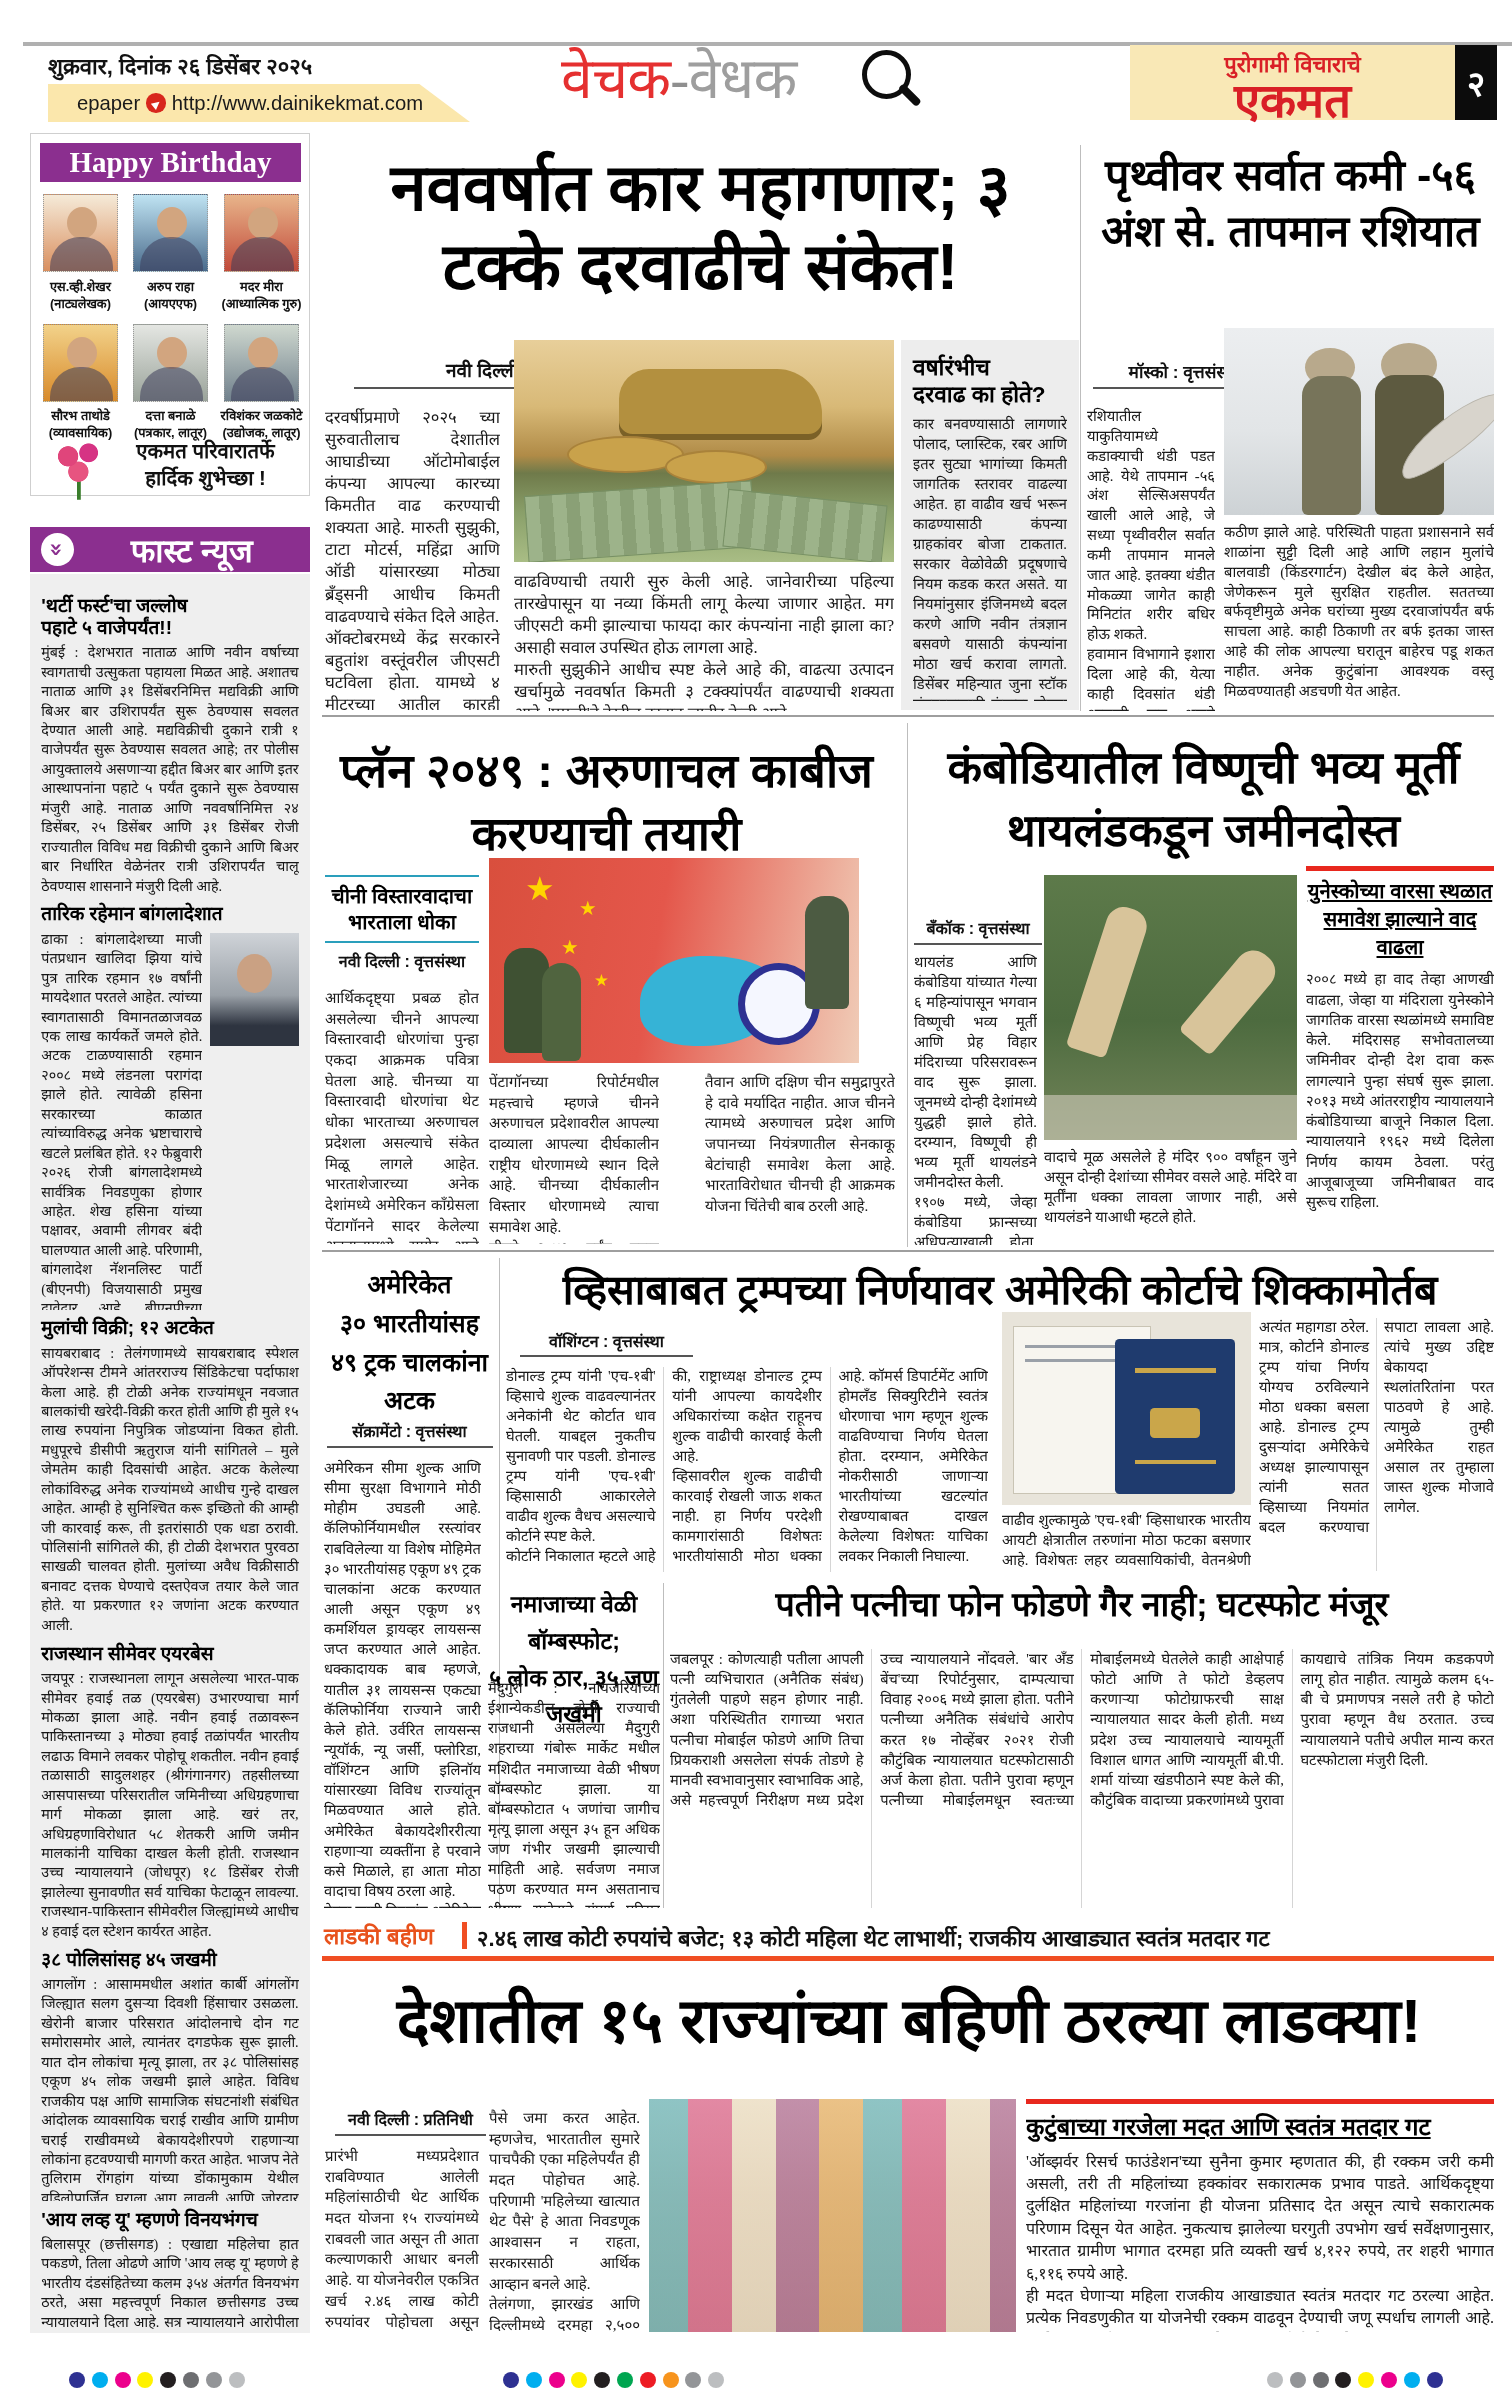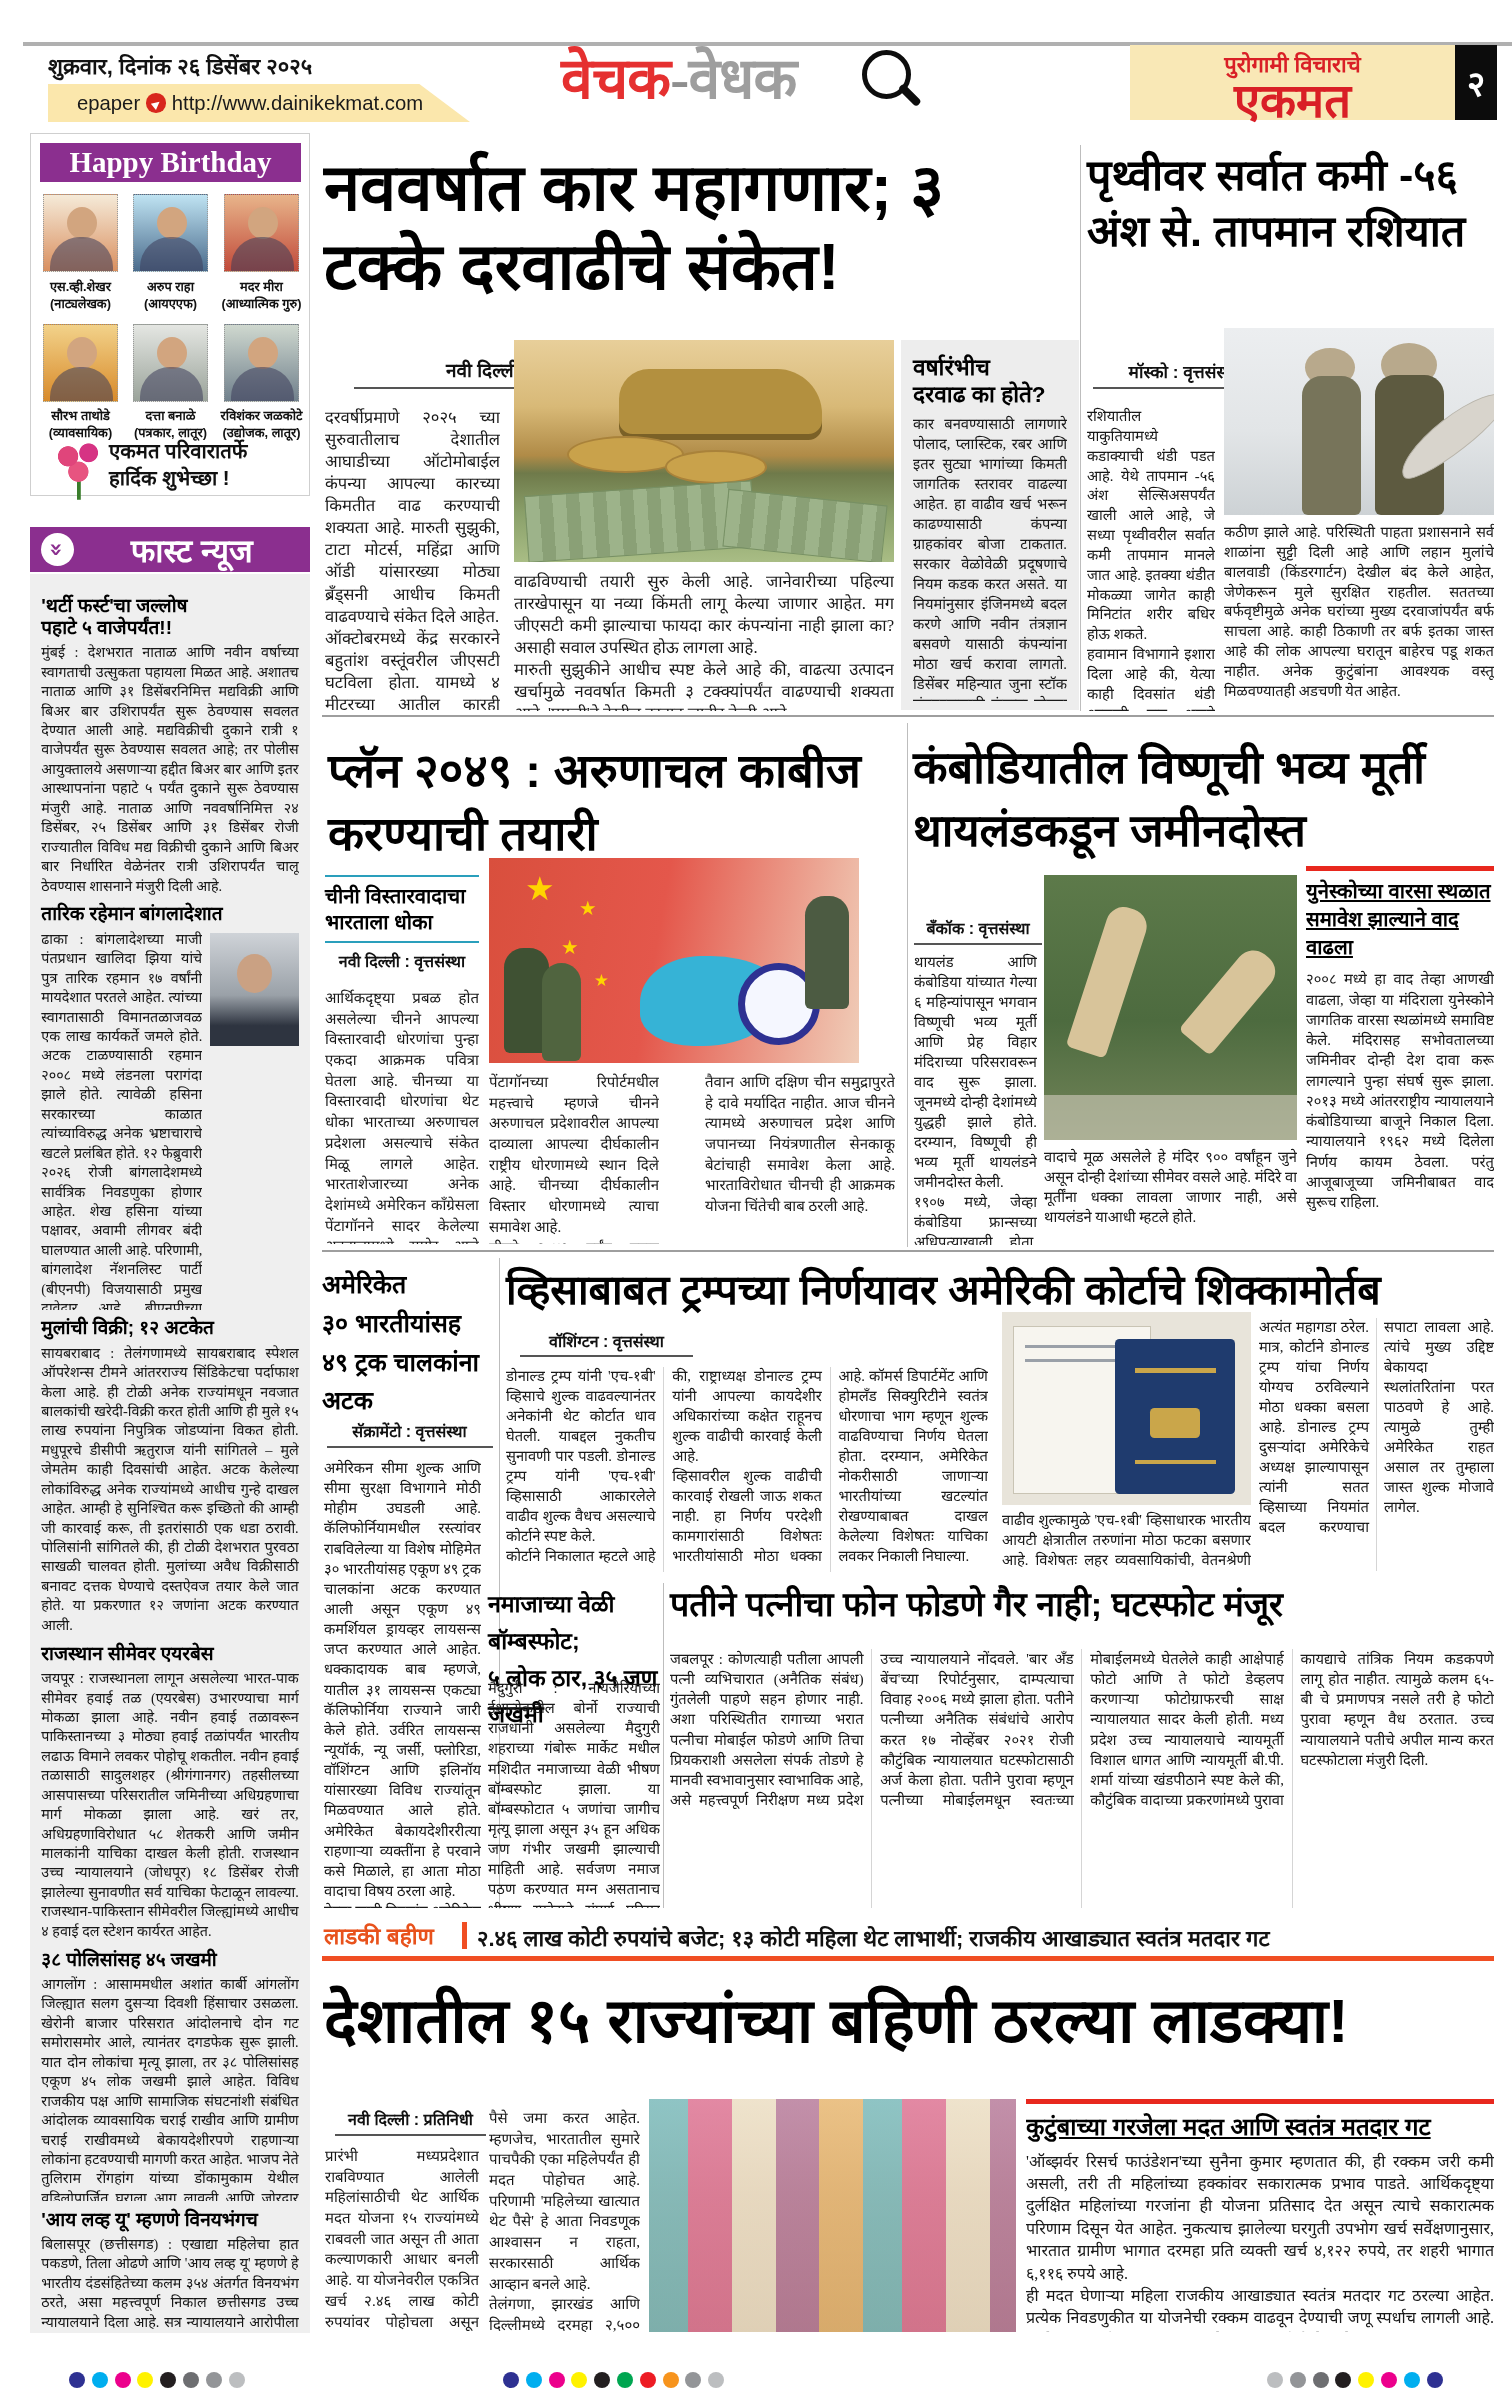--- a/index.html
+++ b/index.html
@@ -5,27 +5,27 @@
   html,body{margin:0;padding:0;background:#888;}
   .page{position:relative;width:1512px;height:2401px;background:#ffffff;overflow:hidden;
         font-family:"Liberation Serif",serif;color:#161616;}
   .abs{position:absolute;}
   .hl{font-family:"Liberation Sans",sans-serif;font-weight:900;color:#000;}
   .bt{font-family:"Liberation Serif",serif;text-align:justify;color:#181818;white-space:pre-line;overflow:hidden;}
   .byl{font-family:"Liberation Sans",sans-serif;font-weight:700;text-align:center;color:#111;}
   .rule{background:#555;}
   .vrule{background:#bdbdbd;width:0.8px;}
   .pre{white-space:pre-line;}
-  .center{}
+  .center{text-align:center;}
   
   .ribbon{background:#fbe7ac;clip-path:polygon(0 0,88% 0,100% 100%,0 100%);display:flex;align-items:center;padding-left:29px;box-sizing:border-box;
           font-family:"Liberation Sans",sans-serif;font-size:20.3px;color:#1a1a1a;}
   .ep-ic{display:inline-block;width:19.6px;height:19.6px;border-radius:50%;background:#d8261c;position:relative;margin:0 6px;}
   .ep-ic:after{content:"";position:absolute;left:6px;top:5.3px;width:0;height:0;border:4.5px solid transparent;border-left:8.3px solid #fff;transform:rotate(-40deg);}
-  .logo{font-weight:700;font-size:57px;line-height:75px;letter-spacing:-0.8px;font-family:"Liberation Serif",serif;}
+  .logo{font-weight:400;font-size:57px;line-height:75px;letter-spacing:-0.8px;font-family:"Liberation Serif",serif;}
   .mag{position:absolute;width:39px;height:39px;border:5.3px solid #0d0d0d;border-radius:50%;}
   .mag:after{content:"";position:absolute;width:25.6px;height:7.5px;background:#0d0d0d;border-radius:3.8px;left:30px;top:36px;transform:rotate(45deg);}
   .cream{background:#f9e8b6;text-align:center;}
   .pgbox{background:#0c0c0c;color:#fff;display:flex;align-items:center;justify-content:center;font-size:35px;font-weight:700;}
   
   .bday{background:#fff;border:0.8px solid #cfcfcf;box-sizing:border-box;}
   .bday-h{background:#8b2f8f;color:#fff;font-family:"Liberation Serif",serif;font-weight:700;font-size:29px;
           display:flex;align-items:center;justify-content:center;}
   .bcell{position:absolute;width:75px;height:78px;border:1.5px dotted #9a9a9a;box-sizing:border-box;overflow:hidden;}
   .bcell:before{content:"";position:absolute;left:22.6px;top:12px;width:30px;height:32px;border-radius:50%;background:#d2a57f;}

